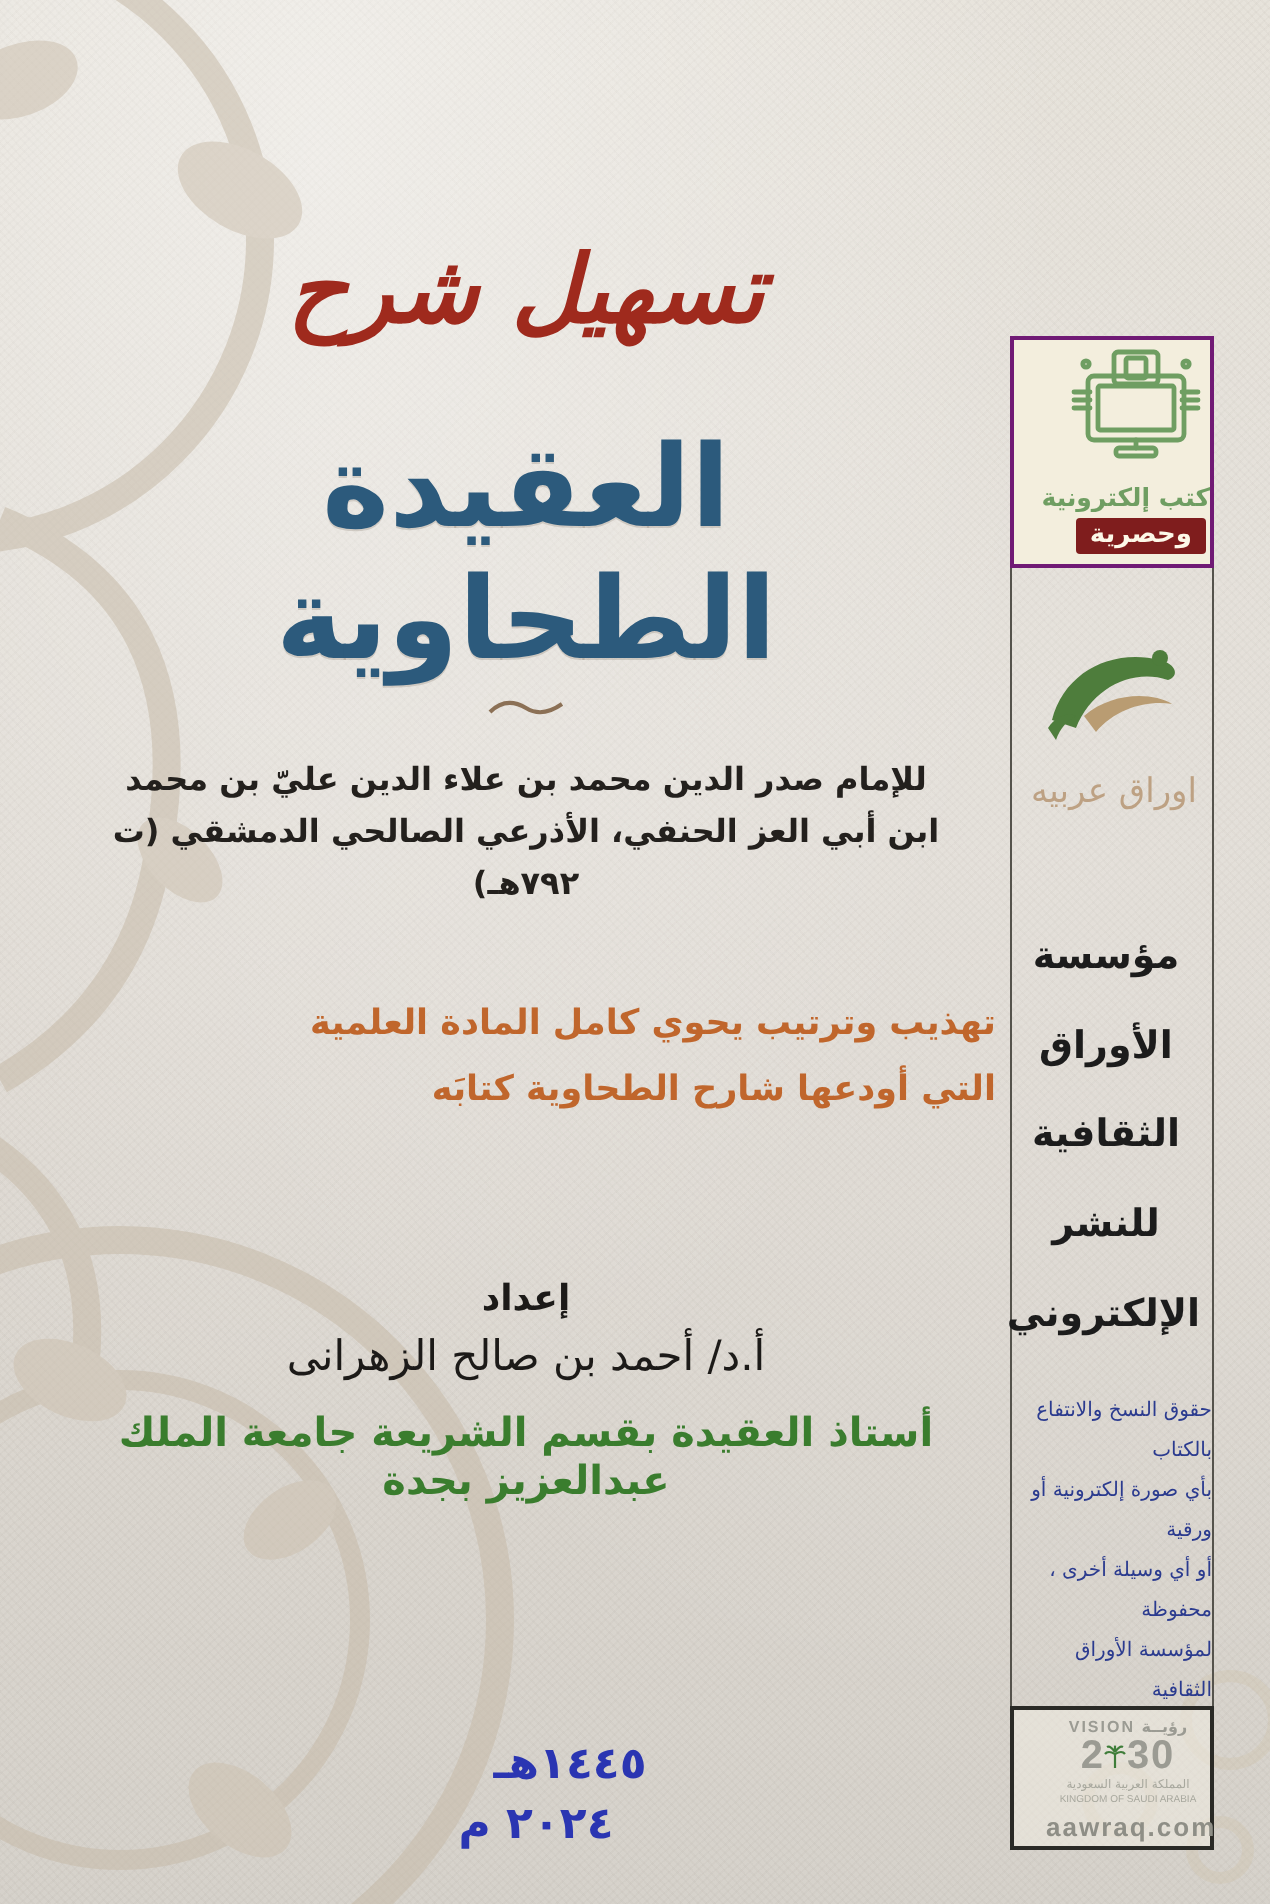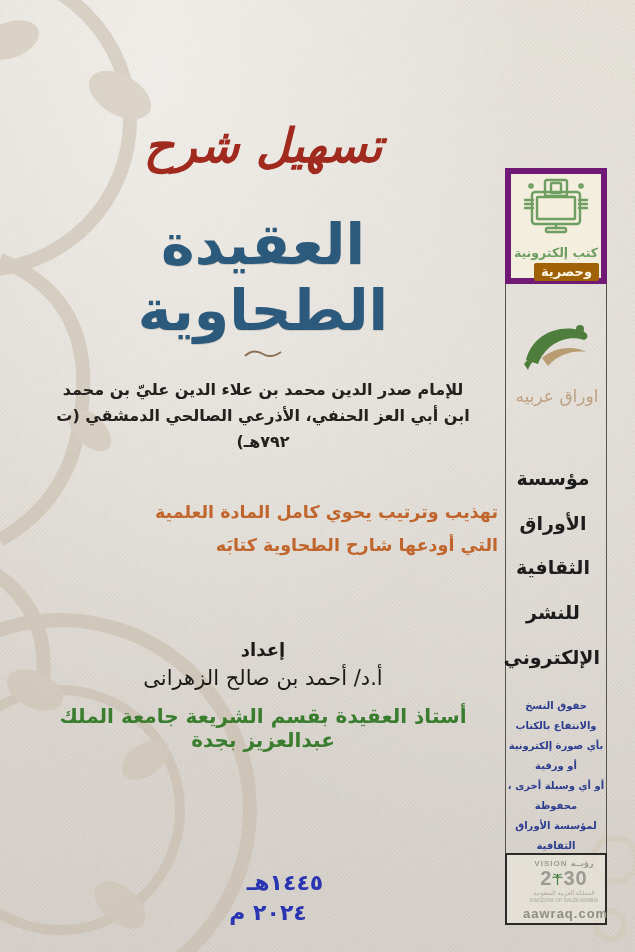--- a/index.html
+++ b/index.html
@@ -41,39 +41,39 @@
   .date-block .g{display:block;margin-right:34px;}
 
   
   .strip{
     position:absolute;left:505px;top:168px;width:102px;height:757px;
     border-left:1px solid #55534c;border-right:1px solid #55534c;
     box-sizing:border-box;
   }
   .ebooks-box{
     position:absolute;left:-1px;top:0;width:102px;height:116px;
-    background:#f3eedd;border:6px solid #701a75;box-sizing:border-box;
-    text-align:center;direction:rtl;
+    background:#f3eedd;border:2px solid #701a75;box-sizing:border-box;
+    direction:rtl;
   }
   .ebooks-box .lbl1{font-size:12.5px;color:#6f9e62;font-weight:bold;margin-top:1px;}
   .badge{
     display:inline-block;float:right;margin:3px 2px 0 0;
-    background:#a16207;color:#fdf8e8;font-weight:bold;font-size:13px;
+    background:#7f1d1d;color:#fdf8e8;font-weight:bold;font-size:13px;
     padding:1px 7px 2px;border-radius:2px;
   }
   .awraq{position:absolute;left:0;top:152px;width:102px;text-align:center;}
   .awraq .txt{font-size:17px;color:#bda183;margin-top:4px;direction:rtl;}
   .publisher{
     position:absolute;left:0;top:288px;width:94px;padding-right:6px;
     direction:rtl;text-align:center;font-size:19px;font-weight:bold;color:#1c1c1c;
     line-height:2.35;
   }
   .copyright{
-    position:absolute;left:0;top:528px;width:100px;direction:rtl;text-align:center;
-    font-size:10px;font-weight:bold;color:#2b3b8f;line-height:2.0;
+    position:absolute;left:0;top:528px;width:100px;direction:rtl;
+    font-size:10px;font-weight:normal;color:#2b3b8f;line-height:2.0;
   }
   .vision-box{
     position:absolute;left:-1px;bottom:0;width:102px;height:72px;
     border:2px solid #2a2a26;box-sizing:border-box;background:rgba(240,236,226,.55);
     text-align:center;font-family:"Liberation Sans","DejaVu Sans",sans-serif;padding-left:16px;
   }
   .vrow1{font-size:8px;color:#9b9b93;letter-spacing:1px;margin-top:4px;font-weight:bold;}
   .vrow2{font-size:20px;color:#9b9b93;font-weight:bold;line-height:1;letter-spacing:1px;}
   .vrow2 .emb{display:inline-block;vertical-align:-1px;}
   .vrow3{font-size:5px;color:#a8a89e;line-height:1.3;}

